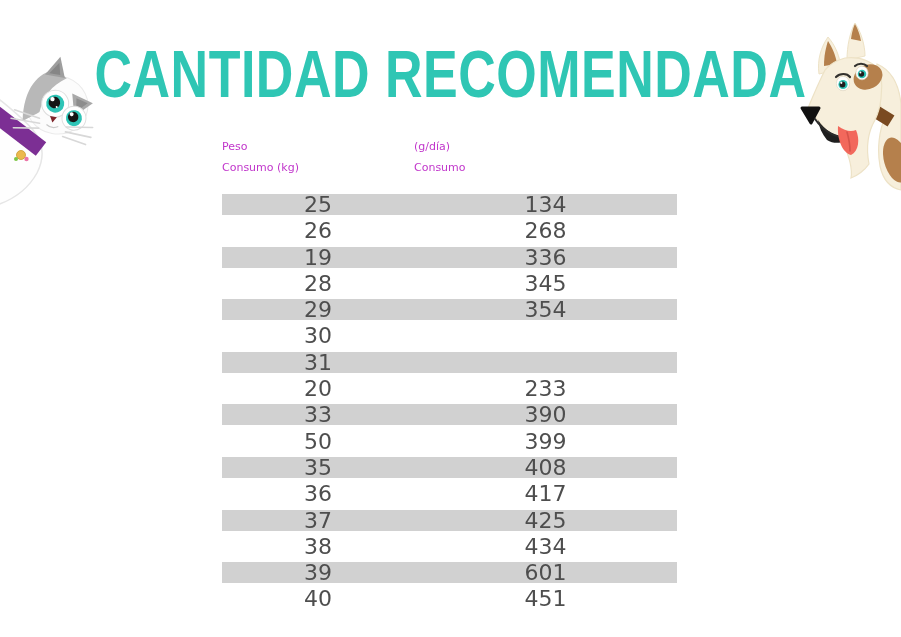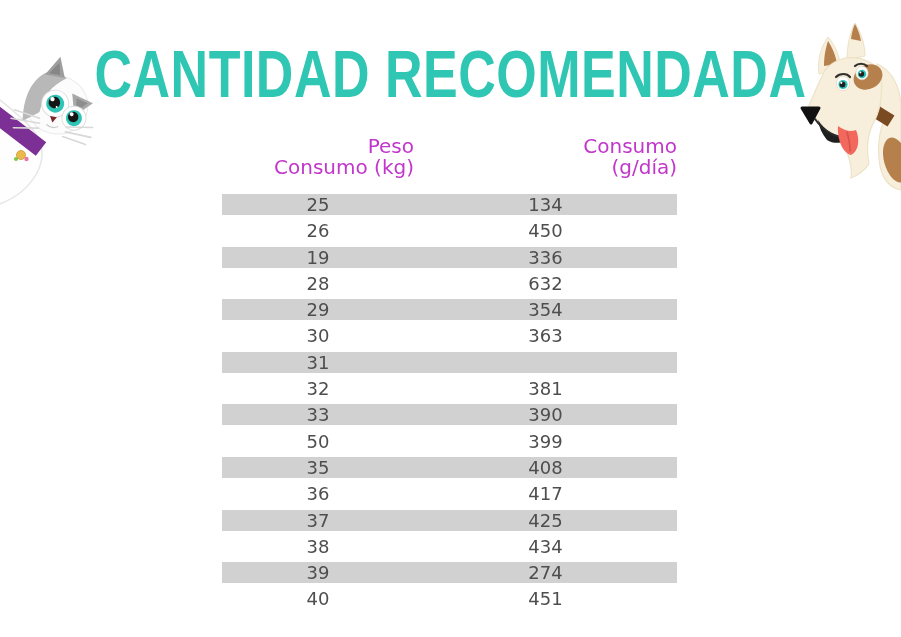--- a/index.html
+++ b/index.html
@@ -29,40 +29,40 @@
   }
 
   
   .t-head {
     position: absolute;
     left: 222px; top: 136px;
     width: 455px;
     display: grid;
     grid-template-columns: 192px 263px;
     color: var(--c-header, #C136CB);
-    font-size: 20px;
+    font-size: 11px;
     line-height: 21px;
-    text-align: right;
+    text-align: left;
   }
   .t-rows {
     position: absolute;
     left: 222px; top: 194px;
     width: 455px;
   }
   .t-row {
     height: 21px;
     margin-bottom: 5.3px;
     display: grid;
     grid-template-columns: 192px 263px;
     align-items: center;
   }
   .t-row.band { background: var(--c-band, #D1D1D1); }
   .cell {
     text-align: center;
-    font-size: 18px;
+    font-size: 22px;
     line-height: 21px;
     color: var(--c-cell_text, #4E4E4E);
   }
 
   
   .cat-wrap  { position: absolute; left: 0;  top: 33px;  width: 104px; height: 174px; }
   .dog-wrap  { position: absolute; right: 0; top: 20px;  width: 106px; height: 210px; }
   svg { display: block; }
 </style>
 </head>
@@ -166,56 +166,55 @@
     <path d="M 52,112 C 54,119 55,126 55,131" stroke="#D5534A" stroke-width="1.6" fill="none" stroke-linecap="round"></path>
   </svg>
 </div>
 
 <div class="t-head">
   <div class="h-col">
     <div>Peso</div>
     <div>Consumo (kg)</div>
   </div>
   <div class="h-col">
+    <div>(g/día)</div>
     <div>Consumo</div>
-    <div>(g/día)</div>
   </div>
 </div>
 
 <div class="t-rows">
     <div class="t-row band">
     <span class="cell">25</span>
     <span class="cell">134</span>
   </div>
     <div class="t-row">
     <span class="cell">26</span>
-    <span class="cell">450</span>
+    <span class="cell">268</span>
   </div>
     <div class="t-row band">
     <span class="cell">19</span>
     <span class="cell">336</span>
   </div>
     <div class="t-row">
     <span class="cell">28</span>
-    <span class="cell">632</span>
+    <span class="cell">345</span>
   </div>
     <div class="t-row band">
     <span class="cell">29</span>
     <span class="cell">354</span>
   </div>
     <div class="t-row">
     <span class="cell">30</span>
-    <span class="cell">363</span>
   </div>
     <div class="t-row band">
     <span class="cell">31</span>
   </div>
     <div class="t-row">
-    <span class="cell">32</span>
-    <span class="cell">381</span>
+    <span class="cell">20</span>
+    <span class="cell">233</span>
   </div>
     <div class="t-row band">
     <span class="cell">33</span>
     <span class="cell">390</span>
   </div>
     <div class="t-row">
     <span class="cell">50</span>
     <span class="cell">399</span>
   </div>
     <div class="t-row band">
@@ -229,19 +228,19 @@
     <div class="t-row band">
     <span class="cell">37</span>
     <span class="cell">425</span>
   </div>
     <div class="t-row">
     <span class="cell">38</span>
     <span class="cell">434</span>
   </div>
     <div class="t-row band">
     <span class="cell">39</span>
-    <span class="cell">274</span>
+    <span class="cell">601</span>
   </div>
     <div class="t-row">
     <span class="cell">40</span>
     <span class="cell">451</span>
   </div>
   </div>
 
 </body></html>

